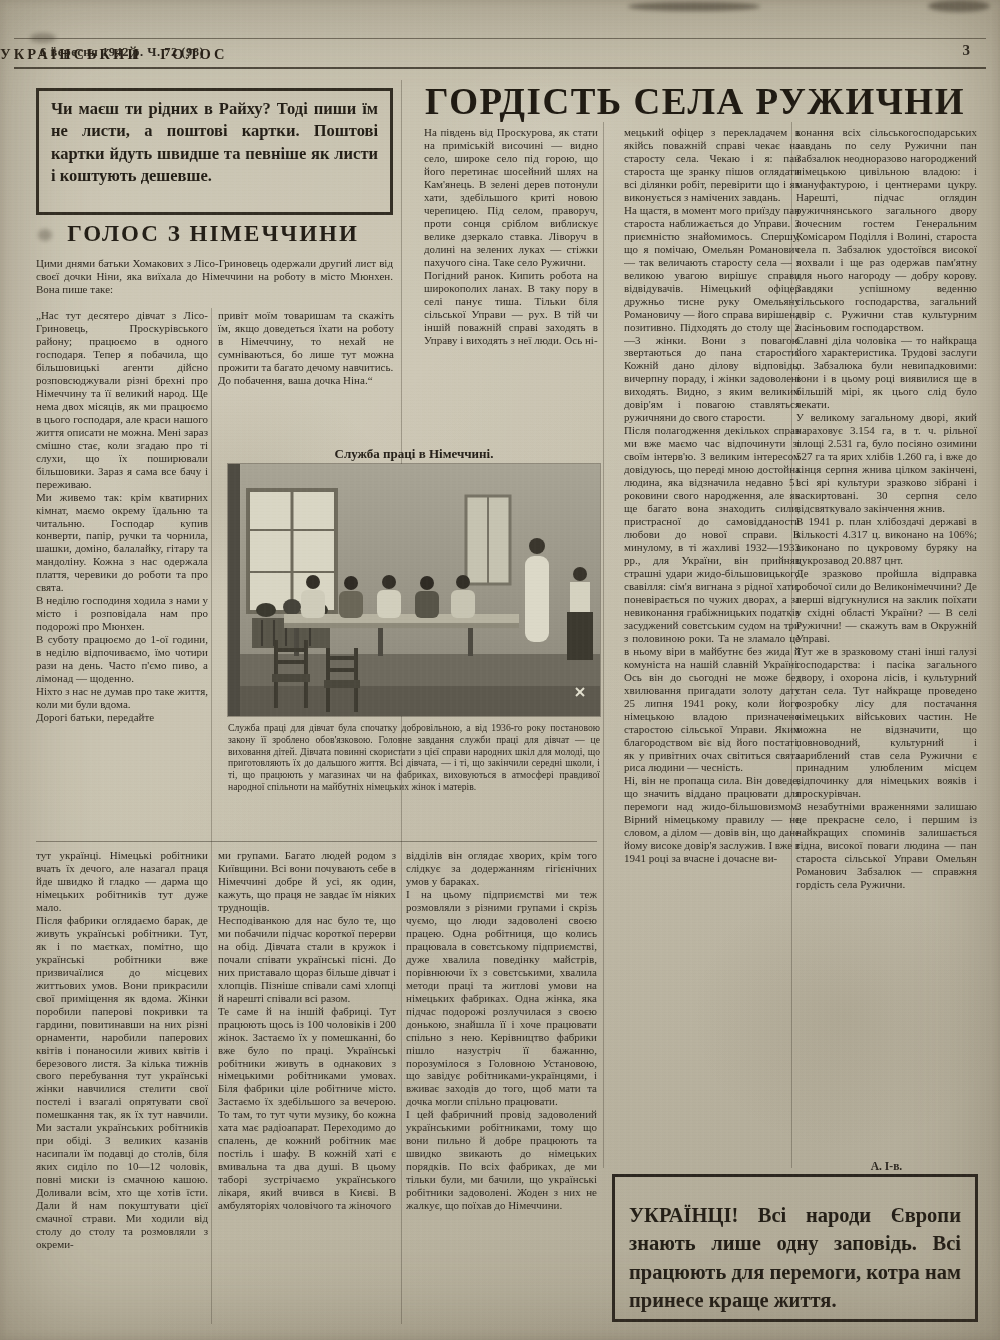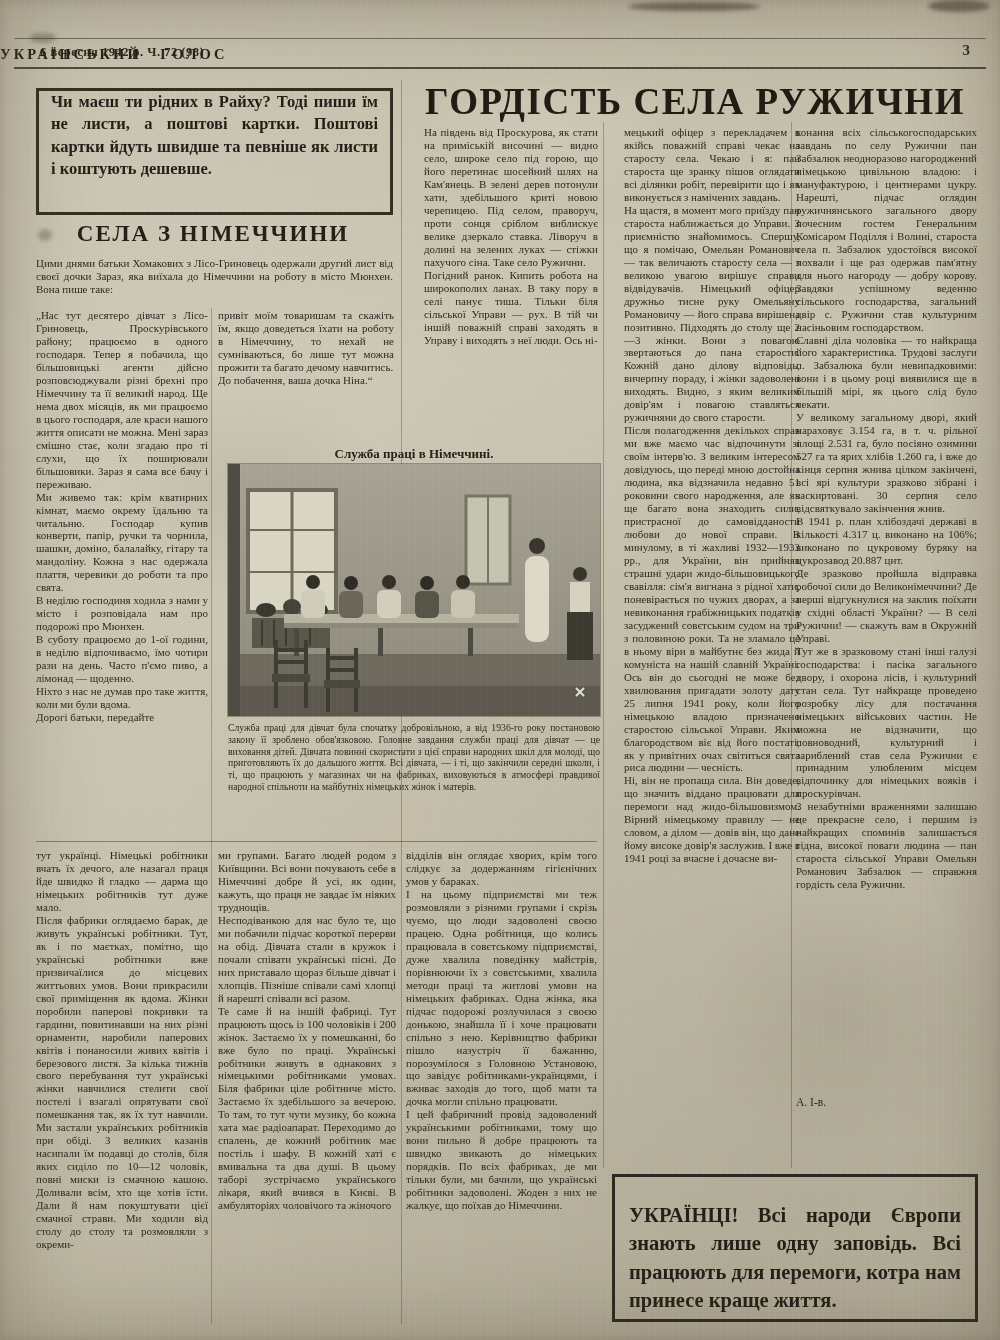--- a/index.html
+++ b/index.html
@@ -32,31 +32,31 @@
 
   .rule-top{position:absolute;left:14px;width:972px;top:38px;height:1px;background:rgba(45,40,30,.55);z-index:5;}
   .rule-head{position:absolute;left:14px;width:972px;top:67px;height:2px;background:rgba(40,35,26,.75);z-index:5;}
   .dateline{position:absolute;left:40px;top:45px;font-size:12.5px;font-weight:700;letter-spacing:.5px;z-index:5;}
   .masthead{position:absolute;left:0;right:0;top:46px;text-align:left;font-size:14.5px;font-weight:700;letter-spacing:3px;word-spacing:12px;z-index:5;color:#261f16;}
   .pagenum{position:absolute;right:30px;top:42px;font-size:15px;font-weight:700;z-index:5;}
 
   .col{position:absolute;font-size:11px;line-height:1.18;text-align:justify;white-space:pre-line;overflow:hidden;color:#2e2921;z-index:5;}
 
   .notice-box{position:absolute;left:36px;top:88px;width:357px;height:127px;border:3px solid #332e24;
-    padding:0 12px;font-weight:700;font-size:16.5px;line-height:1.36;text-align:justify;color:#241f17;z-index:5;overflow:hidden;}
+    padding:7px 12px;font-weight:700;font-size:16.5px;line-height:1.36;text-align:justify;color:#241f17;z-index:5;overflow:hidden;}
   .section-title{position:absolute;left:30px;top:221px;width:366px;text-align:center;font-size:23px;font-weight:700;letter-spacing:2px;color:#241f17;z-index:5;}
   .intro{left:36px;top:257px;width:357px;height:50px;}
   .c-left1{left:36px;top:309px;width:172px;height:530px;}
   .c-left2{left:218px;top:309px;width:176px;height:134px;}
 
   .headline{position:absolute;left:408px;top:80px;width:574px;text-align:center;font-size:37px;font-weight:700;letter-spacing:1.5px;color:#201b13;z-index:5;}
   .m1{left:424px;top:126px;width:174px;height:330px;}
   .m2{left:610px;top:126px;width:176px;height:1040px;margin-left:14px;}
   .m3{left:796px;top:126px;width:181px;height:1008px;}
-  .byline{position:absolute;left:796px;top:1096px;width:181px;text-align:left;font-weight:400;font-size:11.5px;z-index:5;}
+  .byline{position:absolute;left:796px;top:1160px;width:181px;text-align:center;font-weight:700;font-size:11.5px;z-index:5;}
 
   .photo-title{position:absolute;left:228px;top:446px;width:372px;text-align:center;font-weight:700;font-size:13px;color:#26211a;z-index:5;}
   .photo{position:absolute;left:228px;top:464px;width:372px;height:252px;z-index:5;outline:1px solid rgba(40,35,25,.35);background:#8d897d;}
   .photo-caption{position:absolute;left:228px;top:722px;width:372px;height:114px;font-size:9.7px;line-height:1.22;text-align:justify;white-space:pre-line;overflow:hidden;z-index:5;}
 
   .left-divider{position:absolute;left:36px;top:841px;width:561px;height:1px;background:rgba(50,44,34,.45);z-index:5;}
   .w1{left:36px;top:849px;width:172px;height:476px;}
   .w2{left:218px;top:849px;width:178px;height:476px;}
   .w3{left:406px;top:849px;width:191px;height:476px;}
 
@@ -85,22 +85,22 @@
   <div class="rule-top"></div>
   <span class="dateline">6 вересня 1942 р. Ч. 72 (98)</span>
   <span class="masthead">УКРАЇНСЬКИЙ ГОЛОС</span>
   <span class="pagenum">3</span>
   <div class="rule-head"></div>
 
   <div class="notice-box">
     <span>Чи маєш ти рідних в Райху? Тоді пиши їм не листи, а поштові картки. Поштові картки йдуть швидше та певніше як листи і коштують дешевше.</span>
   </div>
 
-  <h2 class="section-title">СЕЛА З НІМЕЧЧИНИ</h2>
-  <div class="col intro">Цими днями батьки Хомакових з Лісо-Гриновець одержали другий лист від своєї дочки Зараз, яка виїхала до Німеччини на роботу в місто Мюнхен. Вона пише таке:</div>
+  <h2 class="section-title">ГОЛОС З НІМЕЧЧИНИ</h2>
+  <div class="col intro">Цими днями батьки Хомакових з Лісо-Гриновець одержали другий лист від своєї дочки Ніни, яка виїхала до Німеччини на роботу в місто Мюнхен. Вона пише таке:</div>
   <div class="col c-left1">„Нас тут десятеро дівчат з Лісо-Гриновець, Проскурівського району; працюємо в одного господаря. Тепер я побачила, що більшовицькі агенти дійсно розповсюджували різні брехні про Німеччину та її великий народ. Ще нема двох місяців, як ми працюємо в цього господаря, але краси нашого життя описати не можна. Мені зараз смішно стає, коли згадаю про ті слухи, що їх поширювали більшовики. Зараз я сама все бачу і переживаю.
 Ми живемо так: крім кватирних кімнат, маємо окрему їдальню та читальню. Господар купив конверти, папір, ручки та чорнила, шашки, доміно, балалайку, гітару та мандоліну. Кожна з нас одержала плаття, черевики до роботи та про свята.
 В неділю господиня ходила з нами у місто і розповідала нам про подорожі про Мюнхен.
 В суботу працюємо до 1-ої години, в неділю відпочиваємо, їмо чотири рази на день. Часто п'ємо пиво, а лімонад — щоденно.
 Ніхто з нас не думав про таке життя, коли ми були вдома.
 Дорогі батьки, передайте</div>
   <div class="col c-left2">привіт моїм товаришам та скажіть їм, якщо доведеться їхати на роботу в Німеччину, то нехай не сумніваються, бо лише тут можна прожити та багато дечому навчитись.
 До побачення, ваша дочка Ніна.“</div>
 
   <h1 class="headline">ГОРДІСТЬ СЕЛА РУЖИЧНИ</h1>

